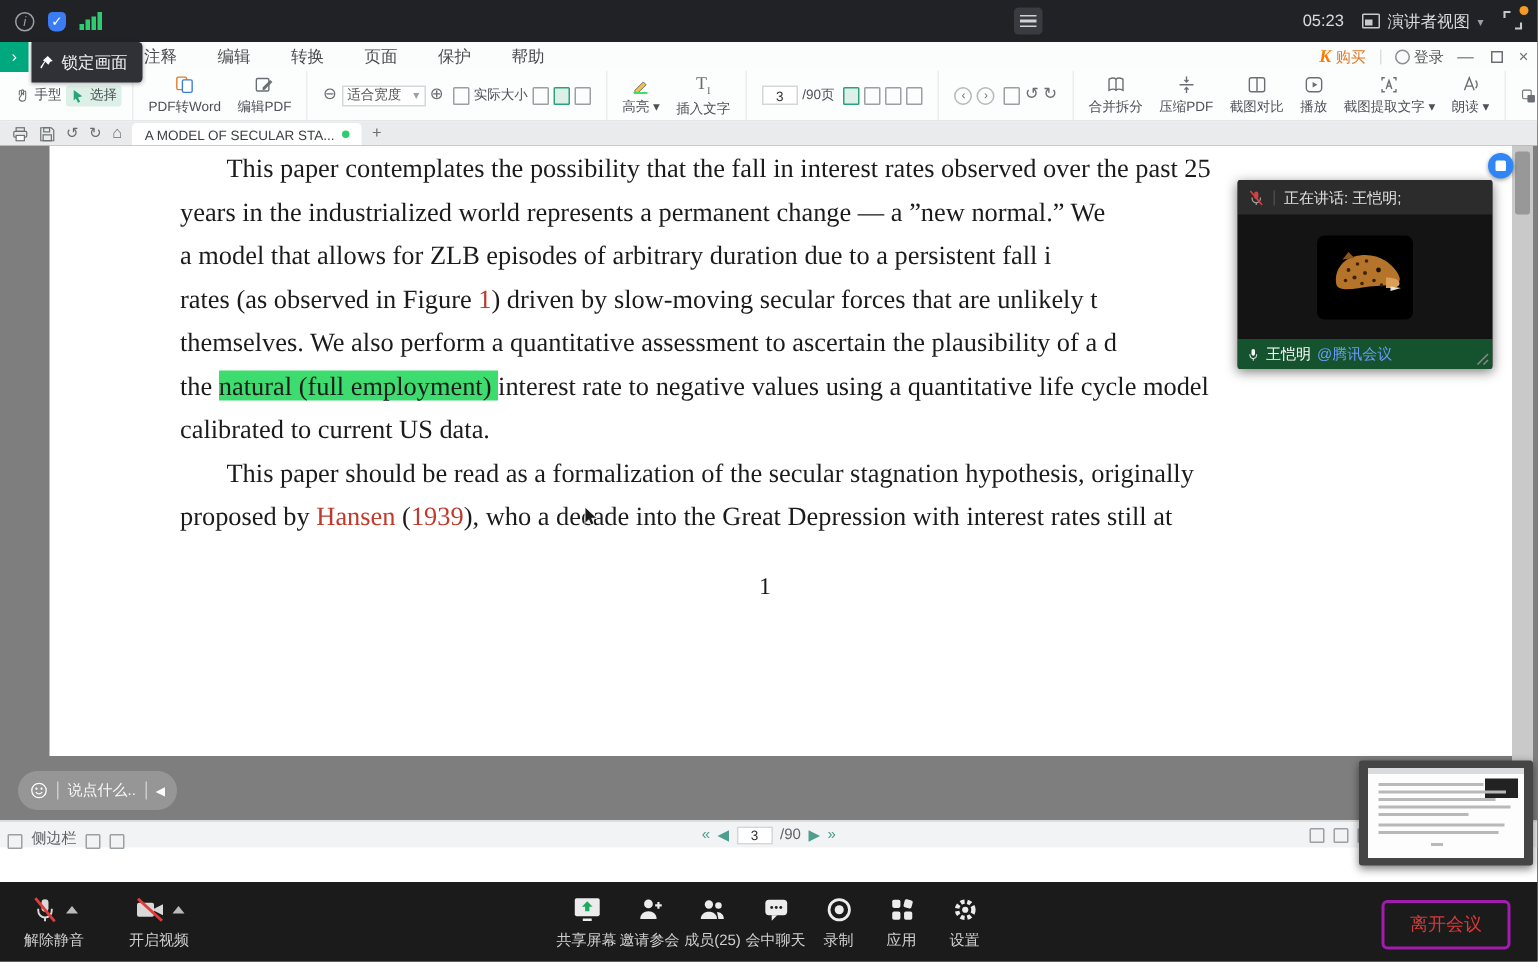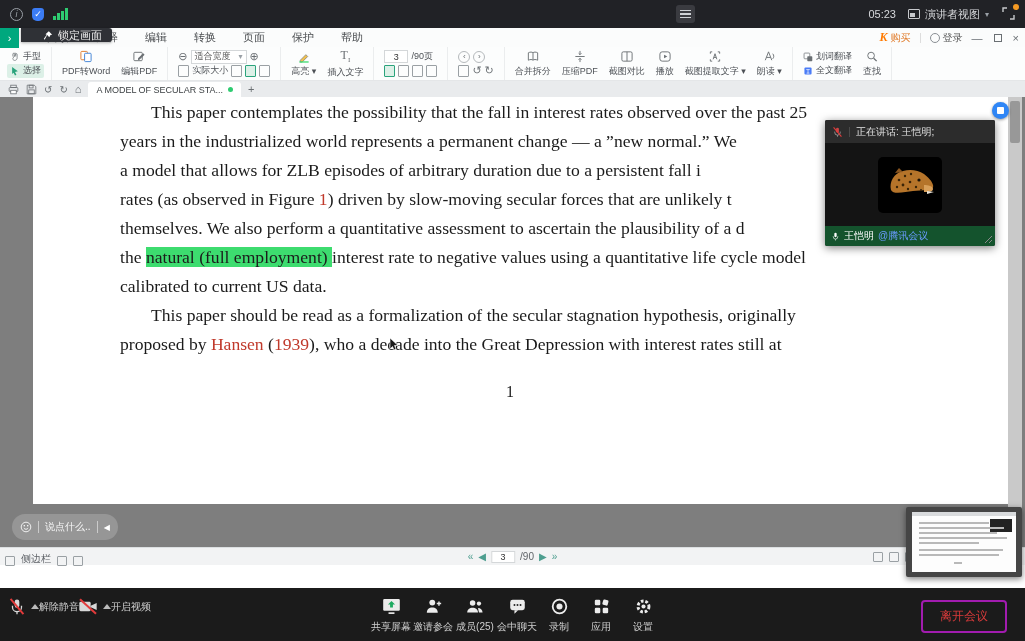--- a/index.html
+++ b/index.html
@@ -33,21 +33,21 @@
   .buy { color:#e07b2a; display:flex; gap:3px; align-items:center; }
   .buy b { font-family:"Liberation Serif",serif; font-style:italic; color:#ff7a00; font-size:12px; }
   .vdiv { width:1px; height:10px; background:#ddd; }
   .login { display:flex; align-items:center; gap:3px; }
   .avatar-ic { width:10px; height:10px; border:1.2px solid #8a8f94; border-radius:50%; position:relative; }
   .winctl { display:flex; gap:11px; color:#6a6f73; font-size:11px; align-items:center; }
   .restore-ic { width:8px; height:8px; border:1.1px solid #6a6f73; }
 
   .toolbar { height:34px; background:#fcfdfd; border-bottom:1px solid #e4e6e8; display:flex; align-items:stretch; overflow:hidden; }
   .tb-group { display:flex; align-items:center; gap:5px; padding:0 7px; border-right:1px solid #ebedee; }
-  .tcol { display:flex; flex-direction:column; justify-content:center; gap:0; }
+  .tcol { display:flex; flex-direction:row; justify-content:center; gap:0; }
   .mini { display:flex; align-items:center; gap:3px; font-size:9px; color:#4d5156; padding:0 3px; height:14px; border-radius:2px; cursor:pointer; white-space:nowrap; }
   .mini.sel { background:#dcf0e7; }
   .tall { display:flex; flex-direction:column; align-items:center; justify-content:center; gap:2px; font-size:9px; color:#4d5156; padding:2px 3px; cursor:pointer; white-space:nowrap; }
   .zoombox { width:56px; height:14px; border:1px solid #d4d7d9; background:#fff; font-size:9px; color:#555; display:flex; align-items:center; justify-content:space-between; padding:0 3px; }
   .pgbox { width:24px; height:13px; border:1px solid #d4d7d9; background:#fff; font-size:9px; color:#333; text-align:center; font-family:"Liberation Sans",sans-serif; }
   .sqic { width:11px; height:12px; border:1px solid #9aa0a4; border-radius:1px; }
   .sqic.sel { border-color:#2aa37c; background:#dcf0e7; }
   .circ { width:12px; height:12px; border:1px solid #b5b9bc; border-radius:50%; font-size:8px; color:#6a6f73; display:flex; align-items:center; justify-content:center; }
   .gly { color:#6a6f73; font-size:11px; line-height:1; }
 
@@ -72,21 +72,21 @@
 
   .statusbar { height:18px; background:#f2f3f4; border-top:1px solid #dcdfe1; position:relative; font-size:10px; color:#5f6368; }
   .sb-left { position:absolute; left:5px; top:0; height:18px; display:flex; align-items:flex-end; gap:6px; }
   .sb-ic { width:10px; height:10px; border:1px solid #9aa0a4; border-radius:1px; }
   .sb-center { position:absolute; left:50%; top:0; transform:translateX(-50%); height:17px; display:flex; align-items:center; gap:5px; color:#4d9e8f; }
   .sb-center .pgbox { height:12px; }
   .sb-right { position:absolute; right:10px; top:0; height:17px; display:flex; align-items:center; gap:6px; }
 
   
   .tealcorner { position:absolute; left:0; top:28px; width:19px; height:20px; background:#00a87e; color:#fff; font-size:11px; line-height:20px; text-align:center; cursor:pointer; }
-  .lockpill { position:absolute; left:21px; top:28px; height:14px; background:#2f3136; border-radius:0 3px 3px 0; display:flex; align-items:center; gap:5px; padding:0 10px 0 22px; color:#f1f1f1; font-size:11px; cursor:pointer; box-shadow:0 1px 3px rgba(0,0,0,.3); }
+  .lockpill { position:absolute; left:21px; top:28px; height:27px; background:#2f3136; border-radius:0 3px 3px 0; display:flex; align-items:center; gap:5px; padding:0 10px 0 5px; color:#f1f1f1; font-size:11px; cursor:pointer; box-shadow:0 1px 3px rgba(0,0,0,.3); }
 
   
   .spanel { position:absolute; left:825px; top:120px; width:170px; height:126px; background:#262626; border-radius:2px; box-shadow:0 2px 8px rgba(0,0,0,.5); display:flex; flex-direction:column; overflow:hidden; }
   .sp-head { height:23px; display:flex; align-items:center; gap:6px; padding:0 7px; color:#e3e3e3; font-size:10px; background:#2c2c2c; }
   .sp-body { flex:1; background:#141414; display:flex; align-items:center; justify-content:center; }
   .sp-video { width:64px; height:56px; background:#000; border-radius:5px; display:flex; align-items:center; justify-content:center; }
   .sp-foot { height:20px; display:flex; align-items:center; gap:4px; padding:0 6px; font-size:10px; color:#fff; background:#14532d; position:relative; }
   .sp-foot .tag { color:#6a9bff; }
   .resize { position:absolute; right:2px; bottom:2px; }
 
@@ -99,21 +99,21 @@
   
   .minprev { position:absolute; left:906px; top:507px; width:116px; height:70px; background:#454545; border-radius:2px; padding:5px 6px; box-shadow:0 2px 6px rgba(0,0,0,.5); cursor:pointer; }
   .minprev .inner { width:100%; height:100%; background:#fdfdfd; position:relative; overflow:hidden; }
   .minprev .bar { position:absolute; left:0; top:0; right:0; height:4px; background:#d9dbdd; }
   .minprev .tl { position:absolute; left:7px; height:2px; background:#b9b9b9; }
   .minprev .vb { position:absolute; right:4px; top:7px; width:22px; height:13px; background:#222; }
 
   
   .mtb { position:absolute; left:0; top:588px; width:1025px; height:53px; background:#1b1b1b; }
   .mtb-left { position:absolute; left:8px; top:5px; display:flex; gap:14px; }
-  .av-ctl { display:flex; flex-direction:row; align-items:center; width:56px; cursor:pointer; }
+  .av-ctl { display:flex; flex-direction:column; align-items:center; width:56px; cursor:pointer; }
   .av-ctl .irow { display:flex; align-items:center; gap:5px; height:26px; }
   .tri-up { width:0; height:0; border-left:4px solid transparent; border-right:4px solid transparent; border-bottom:5px solid #bbb; }
   .mtb-label { font-size:10px; color:#cfcfcf; margin-top:1px; white-space:nowrap; }
   .mtb-center { position:absolute; left:370px; top:5px; display:flex; }
   .mtb-item { width:42px; display:flex; flex-direction:column; align-items:center; cursor:pointer; }
   .mtb-item .irow { height:26px; display:flex; align-items:center; }
   .leave-btn { position:absolute; right:18px; top:12px; background:transparent; border:2px solid #a21caf; color:#d93a3a; font-size:12px; padding:6px 17px; border-radius:4px; cursor:pointer; font-family:"Liberation Sans",sans-serif; }
 </style>
 </head>
 <body>

